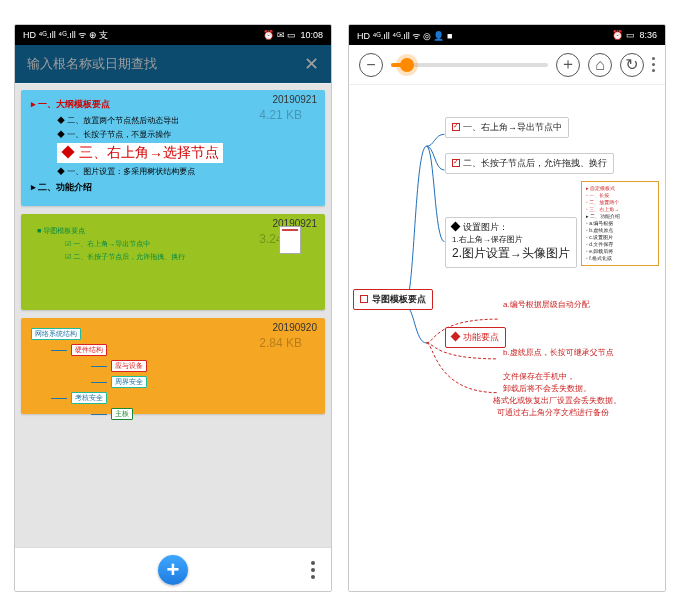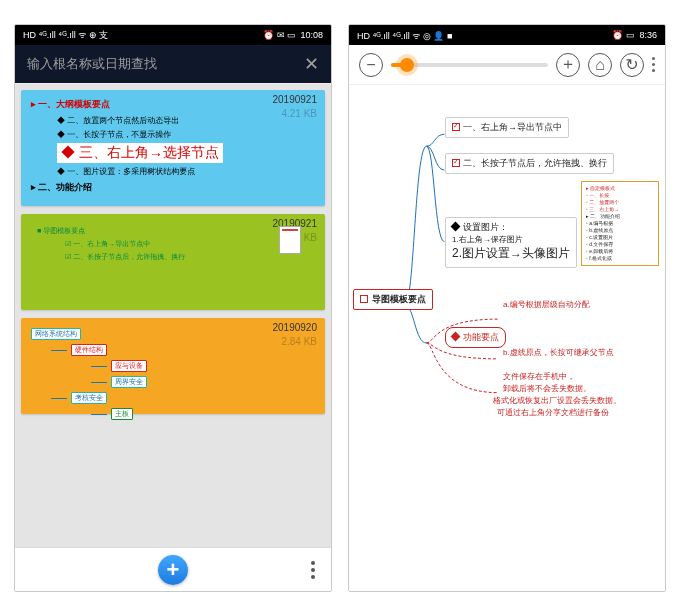--- a/index.html
+++ b/index.html
@@ -8,28 +8,28 @@
 .phones { display: flex; gap: 16px; padding: 24px 14px; }
 .phone { width: 318px; height: 568px; background: #fff; border: 1px solid #c9c9c9; border-radius: 2px; overflow: hidden; display: flex; flex-direction: column; position: relative; }
 
 
 .statusbar { background: #000; color: #fff; height: 20px; display: flex; align-items: center; justify-content: space-between; padding: 0 8px; font-size: 9px; }
 .status-left { display: flex; gap: 3px; align-items: center; }
 .status-right { display: flex; gap: 5px; align-items: center; }
 .status-left span, .status-right span { white-space: nowrap; }
 
 
-.searchbar { display: flex; align-items: center; padding: 8px 12px; background: #0f172a; border-bottom: 1px solid #eee; }
+.searchbar { display: flex; align-items: center; padding: 8px 12px; background: #0c4a6e; border-bottom: 1px solid #eee; }
 .searchbar .placeholder { color: #9e9e9e; font-size: 13px; flex: 1; }
 .searchbar .close { color: #9e9e9e; font-size: 18px; font-weight: 300; cursor: pointer; }
 
 .list { flex: 1; background: #e4e4e4; overflow: hidden; padding: 2px; }
 .card { margin: 4px 4px 8px 4px; border-radius: 2px; position: relative; padding: 8px 10px 12px 10px; box-shadow: 0 1px 2px rgba(0,0,0,.15); }
 .card .date { position: absolute; top: 4px; right: 8px; font-size: 10px; color: #333; }
-.card .size { position: absolute; top: 18px; right: 8px; font-size: 10px; color: rgba(0,0,0,.25); }
+.card .size { position: absolute; top: 18px; right: 23px; font-size: 12px; color: rgba(0,0,0,.25); }
 
 
 .card1 { background: #5fc8ee; }
 .c1-title { font-size: 9px; color: #d20000; font-weight: bold; margin-bottom: 4px; }
 .c1-item  { font-size: 8px; color: #000; margin-left: 26px; margin-bottom: 3px; }
 .c1-item2 { font-size: 14px; color: #d20000; margin-left: 26px; margin-bottom: 3px; background:#fff; display:inline-block; padding:1px 4px; }
 .c1-sub   { font-size: 9px; color: #000; font-weight:bold; margin-top:4px; }
 
 
 .card2 { background: #9ac321; height: 96px; }
@@ -221,21 +221,21 @@
       </div>
       <div class="node" style="left:96px;top:68px;">
         <span class="chk red"></span><span>二、长按子节点后，允许拖拽、换行</span>
       </div>
       <div class="node" style="left:96px;top:132px;padding-bottom:5px;">
         <span class="dmd"></span><span>设置图片：</span><br>
         <span style="font-size:8px">1.右上角→保存图片</span><br>
         <span style="font-size:12px">2.图片设置→头像图片</span>
       </div>
 
-      <div class="node red" style="left:96px;top:242px;border-radius:8px;">
+      <div class="node red" style="left:96px;top:242px;">
         <span class="dmd red"></span><span>功能要点</span>
       </div>
 
       <div class="textline" style="left:154px;top:214px;">a.编号根据层级自动分配</div>
       <div class="textline" style="left:154px;top:262px;">b.虚线原点，长按可继承父节点</div>
       <div class="textline" style="left:154px;top:286px;">文件保存在手机中，</div>
       <div class="textline" style="left:154px;top:298px;">卸载后将不会丢失数据。</div>
       <div class="textline" style="left:144px;top:310px;">格式化或恢复出厂设置会丢失数据。</div>
       <div class="textline" style="left:148px;top:322px;">可通过右上角分享文档进行备份</div>
 

